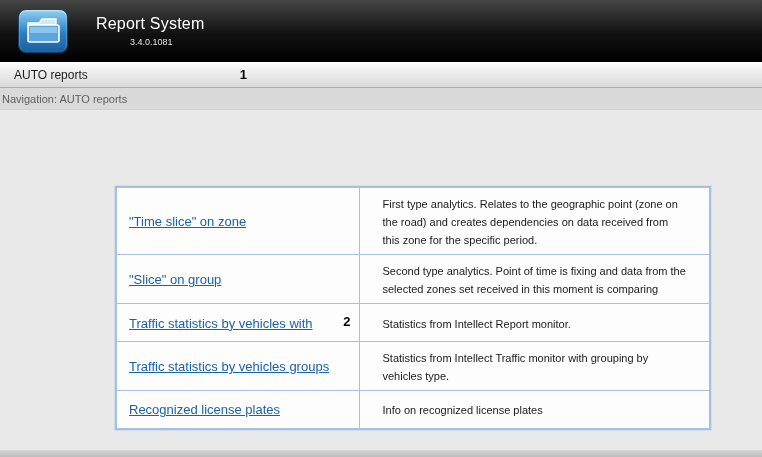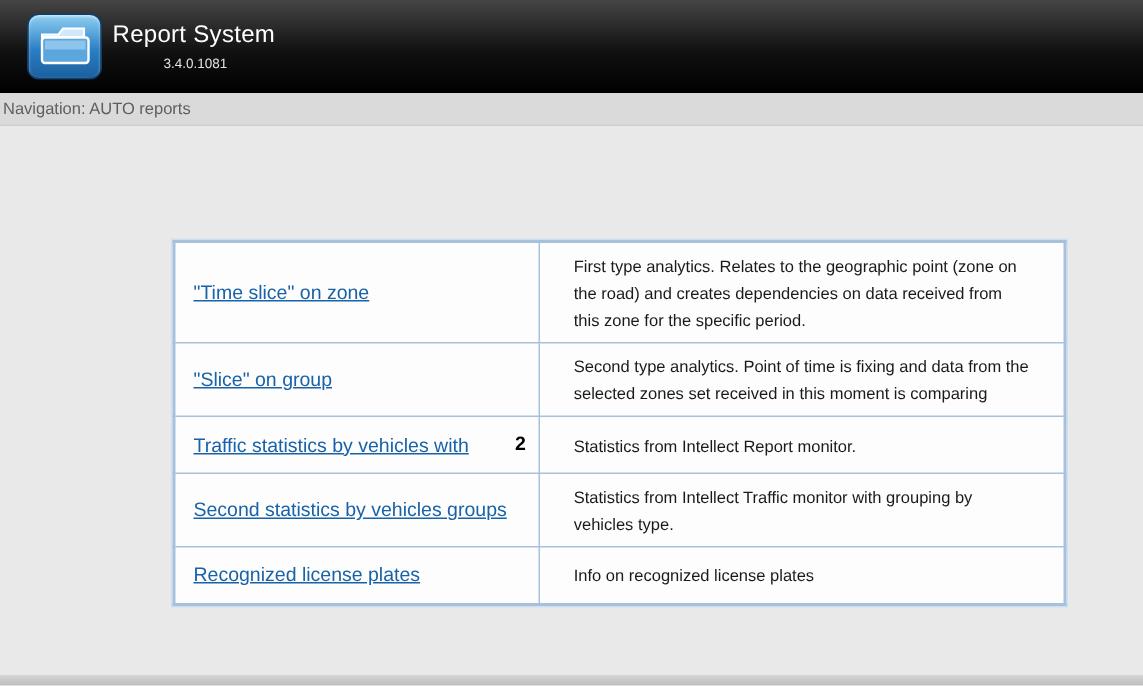--- a/index.html
+++ b/index.html
@@ -22,21 +22,21 @@
   }
   .app-icon {
     width: 50px; height: 44px;
     border-radius: 8px;
     background: linear-gradient(#8fd0f2, #2a7fc4 55%, #1c5f9e);
     border: 1px solid #0e3f6e;
     box-shadow: inset 0 1px 2px rgba(255,255,255,.6);
     display: flex; align-items: center; justify-content: center;
   }
   .app-icon svg { display: block; }
-  .title-block { margin-left: 7px; color: #fff; }
+  .title-block { margin-left: 28px; color: #fff; }
   .app-title { font-size: 16px; letter-spacing: .2px; }
   .app-version { font-size: 9px; color: #e3e3e3; margin-top: 4px; margin-left: 34px; }
 
   
   .menubar {
     height: 26px;
     background: linear-gradient(#fdfdfd, #d9d9d9);
     border-bottom: 1px solid #adadad;
     display: flex; align-items: center;
     padding-left: 14px;
@@ -109,20 +109,24 @@
         <rect x="2" y="8" width="31" height="17" rx="2" fill="#5aa6dd" stroke="#ffffff" stroke-width="1.6"></rect>
         <rect x="4" y="10" width="27" height="6" fill="#a9d4f2" opacity="0.65"></rect>
       </svg>
     </div>
     <div class="title-block">
       <div class="app-title">Report System</div>
       <div class="app-version">3.4.0.1081</div>
     </div>
   </div>
 
+  <div class="menubar">
+    <span class="menubar-item">AUTO reports</span>
+    <span class="annotation">1</span>
+  </div>
 
   <div class="navbar">
     <span class="navbar-text">Navigation: AUTO reports</span>
   </div>
 
   <div class="content">
     <table class="report-table">
       <tbody>
         <tr>
           <td class="link-cell">
@@ -144,21 +148,21 @@
           <td class="link-cell">
             <span class="annotation cell-annotation">2</span>
             <span class="report-link">Traffic statistics by vehicles with</span>
           </td>
           <td class="desc-cell">
             <span class="desc-text">Statistics from Intellect Report monitor.</span>
           </td>
         </tr>
         <tr>
           <td class="link-cell">
-            <span class="report-link">Second statistics by vehicles groups</span>
+            <span class="report-link">Traffic statistics by vehicles groups</span>
           </td>
           <td class="desc-cell">
             <span class="desc-text">Statistics from Intellect Traffic monitor with grouping by vehicles type.</span>
           </td>
         </tr>
         <tr>
           <td class="link-cell">
             <span class="report-link">Recognized license plates</span>
           </td>
           <td class="desc-cell">

